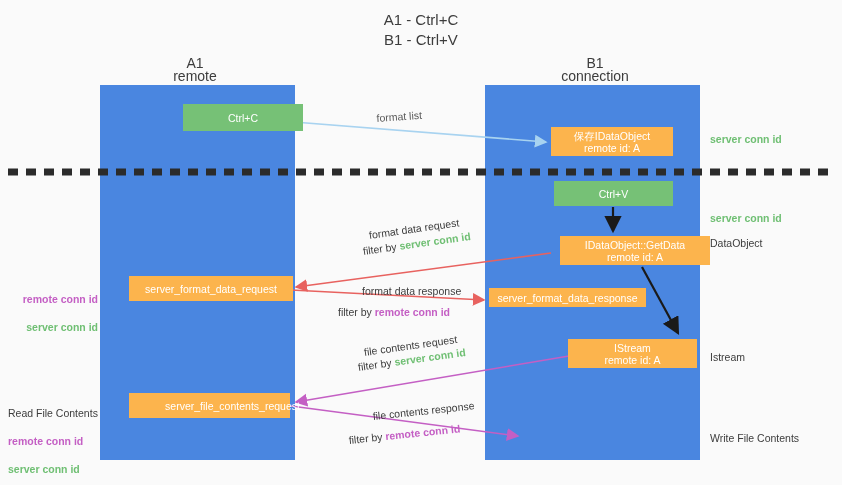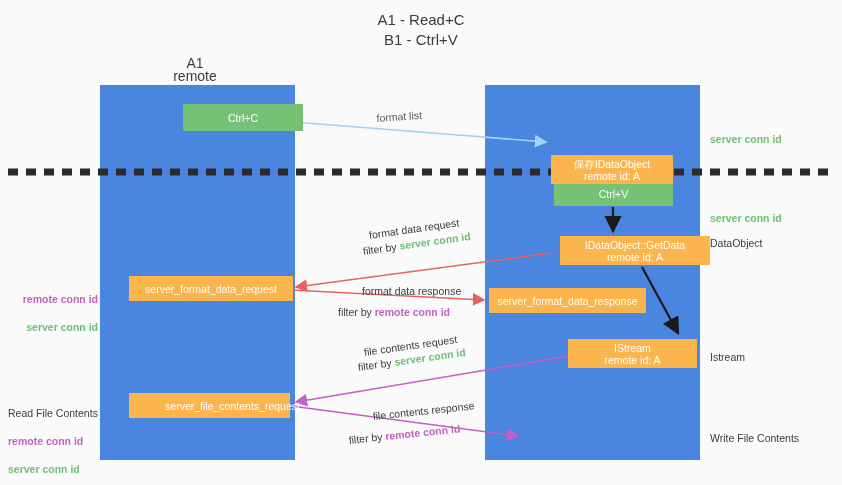--- a/index.html
+++ b/index.html
@@ -41,25 +41,25 @@
     display:flex;align-items:center;justify-content:center;
     text-align:center;color:#ffffff;font-size:10.5px;line-height:12px;
     white-space:pre-line;
   }
   .box.green{background:#76c176;}
   .box.orange{background:#fcb44d;}
 
   .b-ctrlc{left:135px;top:104px;width:120px;height:27px;margin-left:48px;}
   .b-ctrlv{left:554px;top:181px;width:119px;height:25px;}
 
-  .b-idataobject{left:551px;top:127px;width:122px;height:29px;margin-top:28px;}
+  .b-idataobject{left:551px;top:127px;width:122px;height:29px;}
   .b-getdata{left:560px;top:236px;width:150px;height:29px;}
   .b-istream{left:568px;top:339px;width:129px;height:29px;}
   .b-fmtreq{left:129px;top:276px;width:164px;height:25px;}
-  .b-fmtresp{left:489px;top:288px;width:157px;height:25px;}
+  .b-fmtresp{left:489px;top:288px;width:157px;height:19px;}
   .b-filereq{left:129px;top:393px;width:161px;height:25px;padding-left:46px;}
   .b-fileresp{left:523px;top:423px;width:163px;height:25px;}
 
   
   .ann{font-size:10.5px;line-height:14px;color:#3c3c3c;white-space:pre-line;}
   .ann .green{color:#6fbf73;font-weight:bold;}
   .ann .magenta{color:#c45fc4;font-weight:bold;}
 
   .ann-right-1{left:710px;top:132px;}
   .ann-right-2{left:710px;top:211px;}
@@ -91,25 +91,27 @@
   .fl-fcresp-1{left:372px;top:409px;transform:rotate(-6deg);}
   .fl-fcresp-2{left:348px;top:433px;transform:rotate(-6deg);}
 
   svg.overlay{position:absolute;left:0;top:0;width:842px;height:485px;pointer-events:none;}
 </style>
 </head>
 <body>
 
 <div id="stage">
 
-  <div class="abs title">A1 - Read+C
+  <div class="abs title">A1 - Ctrl+C
 B1 - Ctrl+V</div>
 
   <div class="abs colhead a">A1
 remote</div>
+  <div class="abs colhead b">B1
+connection</div>
 
   <div class="abs lane a"></div>
   <div class="abs lane b"></div>
 
   <svg class="overlay">
     <defs>
       <marker id="ah-blue" markerWidth="9" markerHeight="9" refX="7" refY="4" orient="auto">
         <path d="M0,0 L8,4 L0,8 z" fill="#a8d3f0"></path>
       </marker>
       <marker id="ah-red" markerWidth="9" markerHeight="9" refX="7" refY="4" orient="auto">

